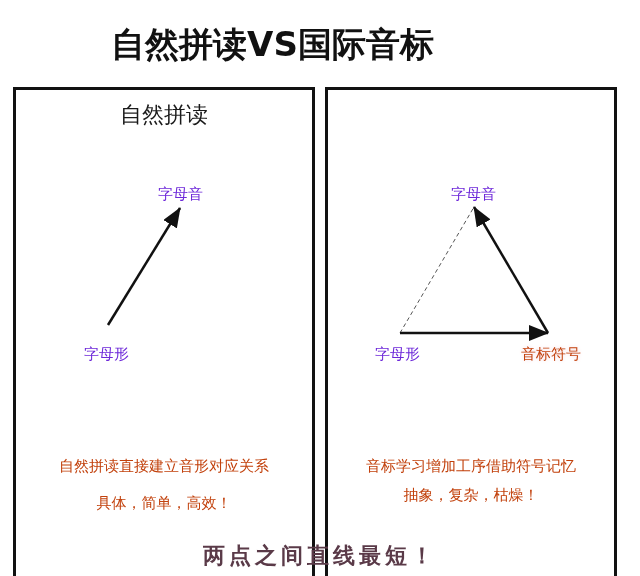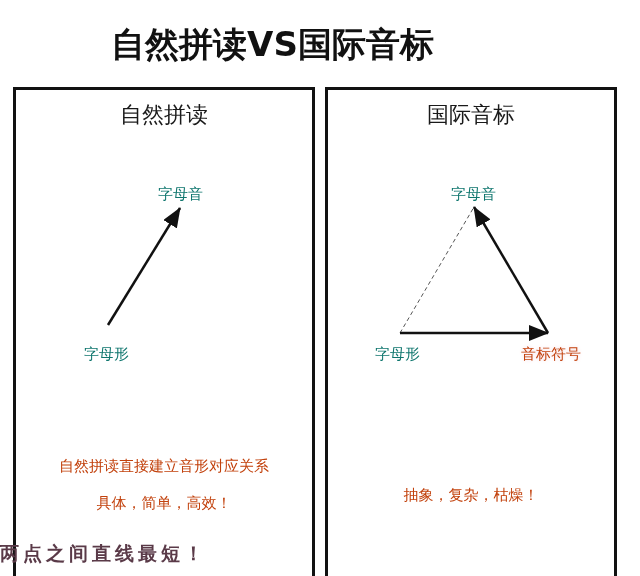--- a/index.html
+++ b/index.html
@@ -14,50 +14,50 @@
     .panel {
       position: absolute; top: 87px; height: 520px; border: 3px solid #111; box-sizing: border-box; background: #fff; font-family: Liberation Serif, serif;
     }
     .panel.left { left: 13px; width: 302px; }
     .panel.right { left: 325px; width: 292px; }
     .panel-title {
       position: absolute; top: 10px; left: 0; width: 100%; text-align: center;
       font-size: 22px; color: #1a1a1a;
     }
     .node {
-      position: absolute; font-size: 15px; color: #0f766e; white-space: nowrap;
+      position: absolute; font-size: 15px; color: #6d28d9; white-space: nowrap;
     }
     .node.pink { color: #c2410c; text-shadow: 0 0 4px #f3d6de; }
     .desc {
       position: absolute; left: 0; width: 100%; text-align: center; font-size: 15px; color: #c2410c; white-space: nowrap;
     }
     svg.diagram { position: absolute; left: 0; top: 0; }
     .footer {
-      position: absolute; left: 0; top: 541px; width: 640px; text-align: left;
-      font-size: 19px; font-weight: bold; letter-spacing: 4px; color: #5a3a48;
+      position: absolute; left: 0; top: 541px; width: 640px; text-align: center;
+      font-size: 22px; font-weight: bold; letter-spacing: 4px; color: #5a3a48;
     }
   </style>
 </head>
 <body>
 
 <div class="main-title">自然拼读VS国际音标</div>
 
 <div class="panel left">
   <div class="panel-title">自然拼读</div>
   <div class="node" style="left:142px; top:95px;">字母音</div>
   <div class="node" style="left:68px; top:255px;">字母形</div>
   <div class="desc" style="top:367px;">自然拼读直接建立音形对应关系</div>
   <div class="desc" style="top:404px;text-align:center;">具体，简单，高效！</div>
 </div>
 
 <div class="panel right">
-  <div class="panel-title">国际音标</div>
   <div class="node" style="left:123px; top:95px;">字母音</div>
   <div class="node" style="left:47px; top:255px;">字母形</div>
   <div class="node pink" style="left:193px; top:255px;">音标符号</div>
+  <div class="desc" style="top:367px;">音标学习增加工序借助符号记忆</div>
   <div class="desc" style="top:396px;">抽象，复杂，枯燥！</div>
 </div>
 
 <svg class="diagram" width="640" height="576" viewBox="0 0 640 576">
   <defs>
     <marker id="ah" markerWidth="10" markerHeight="10" refX="9" refY="5" orient="auto" markerUnits="userSpaceOnUse">
       <path d="M0,0 L10,5 L0,10 z" fill="#111"></path>
     </marker>
     <marker id="ah2" markerWidth="20" markerHeight="16" refX="19" refY="8" orient="auto" markerUnits="userSpaceOnUse">
       <path d="M0,0 L20,8 L0,16 z" fill="#111"></path>

